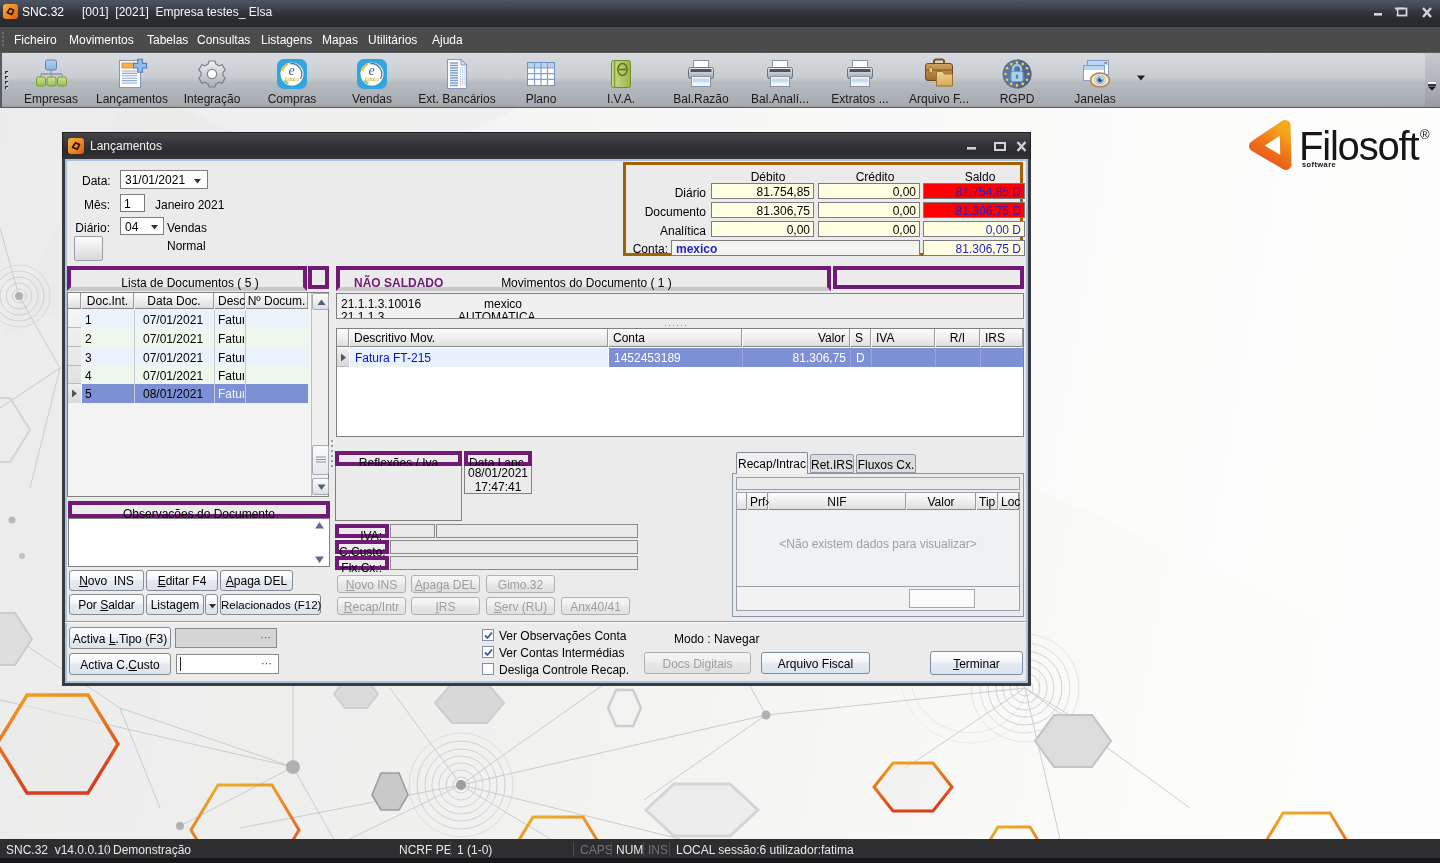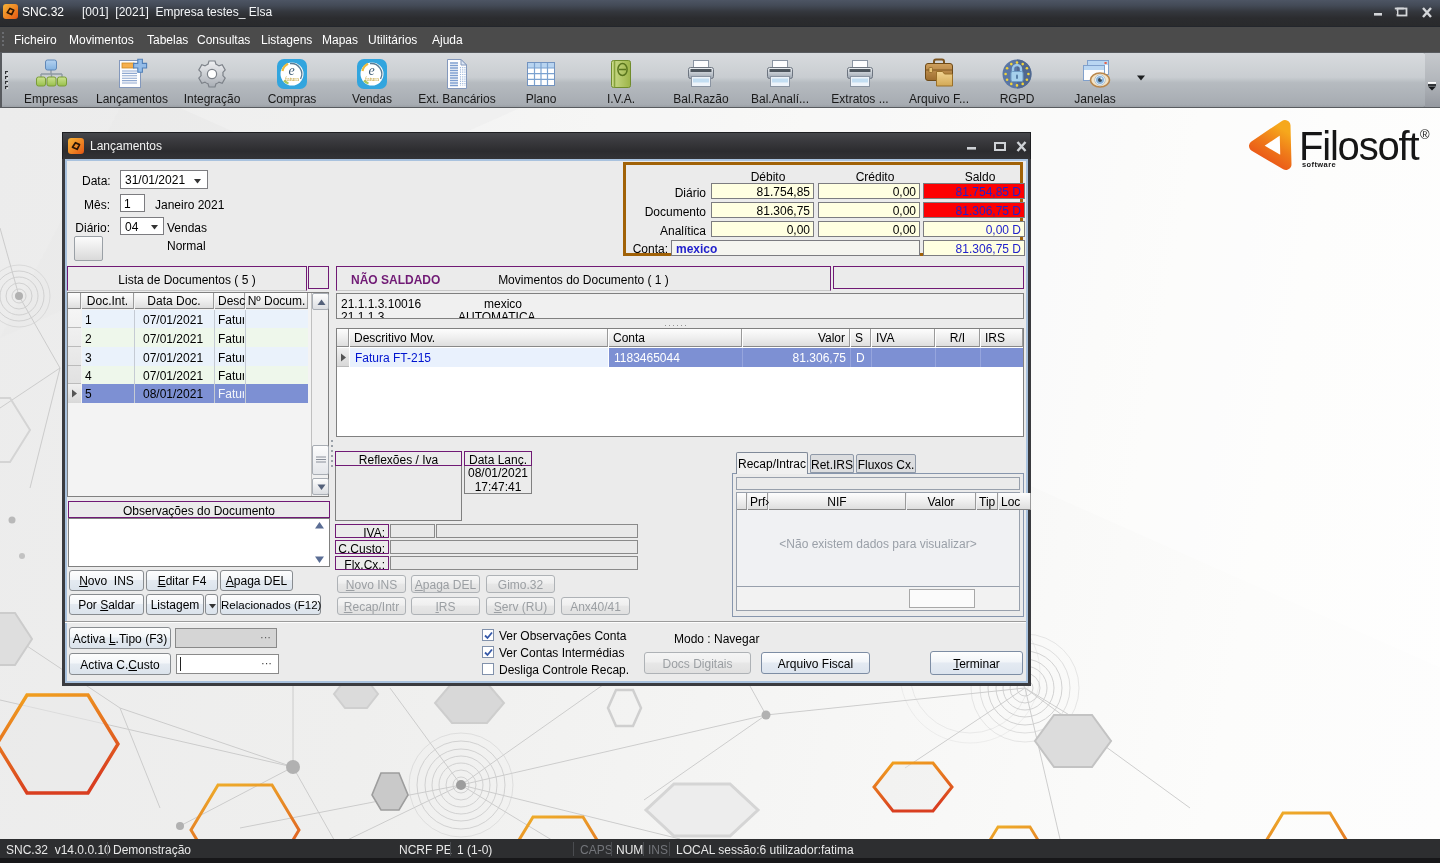--- a/index.html
+++ b/index.html
@@ -42,21 +42,21 @@
 #dlgbody { position:absolute; left:0; top:27px; width:969px; height:527px;
   background:#ebebeb; border-left:3px solid #3a3b3f; border-right:3px solid #3a3b3f; border-bottom:3px solid #3a3b3f;
   box-shadow:inset 0 0 0 2px #a9c2de; }
 #dlgcontent { position:absolute; left:0; top:0; width:969px; height:554px; }
 .fld { position:absolute; background:#fff; border:1px solid #7c7c80; font-size:12px; }
 .lab { position:absolute; font-size:12px; color:#000; white-space:nowrap; }
 .btn { position:absolute; border:1px solid #888c90; border-radius:3px; font-size:12px; color:#000;
   background:linear-gradient(180deg,#fdfdfd 0%,#f3f6f9 45%,#e4eaf1 50%,#dbe3ec 100%);
   text-align:center; white-space:nowrap; }
 .btn.dis { color:#9b9fa3; border-color:#aeb2b6; background:linear-gradient(180deg,#f5f5f5 0%,#efefef 45%,#e7e7e7 50%,#e0e0e0 100%); }
-.hdrbox { position:absolute; background:#ebebeb; border:1px solid #701a75; font-size:12px; text-align:center; color:#000; }
+.hdrbox { position:absolute; background:#ebebeb; border:4px solid #701a75; font-size:12px; text-align:center; color:#000; }
 .gridhd { background:linear-gradient(180deg,#fdfdfd 0%,#efefef 50%,#dedede 100%); border-right:1px solid #9a9a9a; border-bottom:1px solid #888; position:absolute; font-size:12px; }
 .fld.num { text-align:right; padding:1px 3px 0 0; }
 .cell { position:absolute; font-size:12px; white-space:nowrap; overflow:hidden; padding:2px 0 0 3px; }
 </style>
 </head>
 <body>
 <div id="screen">
   <div class="abs" id="titlebar">
     <svg class="abs" style="left:3px;top:4px" width="15" height="15" viewBox="0 0 15 15">
       <defs>
@@ -651,21 +651,21 @@
         <div class="gridhd" style="left:599px;top:0;width:44px;height:18px;text-align:center;padding-top:2px">R/I</div>
         <div class="gridhd" style="left:644px;top:0;width:42px;height:18px;padding:2px 0 0 4px">IRS</div>
         <div class="abs" style="left:0;top:19px;width:12px;height:19px;background:linear-gradient(180deg,#f0f0f0,#d8d8d8);border-bottom:1px solid #bbb">
           <svg class="abs" style="left:3px;top:5px" width="7" height="9" viewBox="0 0 7 9">
               <path d="M1 0.5 L6 4.5 L1 8.5 Z" fill="#555"></path>
             </svg>
           </div>
         <div class="abs" style="left:13px;top:19px;width:258px;height:19px;background:#e9f1fd"></div>
         <div class="cell" style="left:15px;top:20px;color:#0014d0">Fatura FT-215</div>
         <div class="abs" style="left:272px;top:19px;width:414px;height:19px;background:#7d90d3"></div>
-        <div class="cell" style="left:274px;top:20px;color:#fff">1183465044</div>
+        <div class="cell" style="left:274px;top:20px;color:#fff">1452453189</div>
         <div class="cell" style="left:406px;top:20px;width:103px;text-align:right;color:#fff">81.306,75</div>
         <div class="cell" style="left:516px;top:20px;color:#fff">D</div>
         <div class="abs" style="left:405px;top:19px;width:1px;height:19px;background:#96a5dd"></div>
         <div class="abs" style="left:513px;top:19px;width:1px;height:19px;background:#96a5dd"></div>
         <div class="abs" style="left:534px;top:19px;width:1px;height:19px;background:#96a5dd"></div>
         <div class="abs" style="left:598px;top:19px;width:1px;height:19px;background:#96a5dd"></div>
         <div class="abs" style="left:643px;top:19px;width:1px;height:19px;background:#96a5dd"></div>
       </div>
       <div class="abs" style="left:269px;top:308px;width:3px;height:30px"><svg width="3" height="30">
             <g fill="#9aa0a8">
@@ -706,21 +706,21 @@
       <div class="abs" style="left:674px;top:320px;width:72px;height:22px;background:#f0f0f0;border:1px solid #808a99;border-bottom:none;border-radius:2px 2px 0 0;font-size:12px;text-align:center;padding-top:4px">Recap/Intrac</div>
       <div class="abs" style="left:748px;top:322px;width:44px;height:19px;background:#dcdddf;border:1px solid #8f99a8;border-radius:2px 2px 0 0;font-size:12px;text-align:center;padding-top:3px">Ret.IRS</div>
       <div class="abs" style="left:794px;top:322px;width:60px;height:19px;background:#dcdddf;border:1px solid #8f99a8;border-radius:2px 2px 0 0;font-size:12px;text-align:center;padding-top:3px">Fluxos Cx.</div>
       <div class="abs" style="left:674px;top:345px;width:284px;height:13px;background:#ebebeb;border:1px solid #98a0ac"></div>
       <div class="abs" style="left:674px;top:360px;width:284px;height:95px;background:#f0f1f3;border:1px solid #98a0ac">
         <div class="gridhd" style="left:0;top:0;width:10px;height:17px"></div>
         <div class="gridhd" style="left:11px;top:0;width:20px;height:17px;padding:2px 0 0 2px">Prf›</div>
         <div class="gridhd" style="left:32px;top:0;width:137px;height:17px;text-align:center;padding-top:2px">NIF</div>
         <div class="gridhd" style="left:170px;top:0;width:69px;height:17px;text-align:center;padding-top:2px">Valor</div>
         <div class="gridhd" style="left:240px;top:0;width:21px;height:17px;padding:2px 0 0 2px">Tip</div>
-        <div class="gridhd" style="left:262px;top:0;width:32px;height:17px;padding:2px 0 0 2px">Loc</div>
+        <div class="gridhd" style="left:262px;top:0;width:20px;height:17px;padding:2px 0 0 2px">Loc</div>
         <div class="abs" style="left:0;top:44px;width:282px;text-align:center;color:#9aa0a8;font-size:12px">&lt;Não existem dados para visualizar&gt;</div>
       </div>
       <div class="abs" style="left:674px;top:455px;width:284px;height:24px;background:#f2f2f2;border:1px solid #98a0ac;border-top:none">
         <div class="abs" style="left:172px;top:2px;width:66px;height:19px;background:#fbfbfb;border:1px solid #a8a8a8"></div>
       </div>
     </div>
   </div>
 </div>
 
 </body></html>

